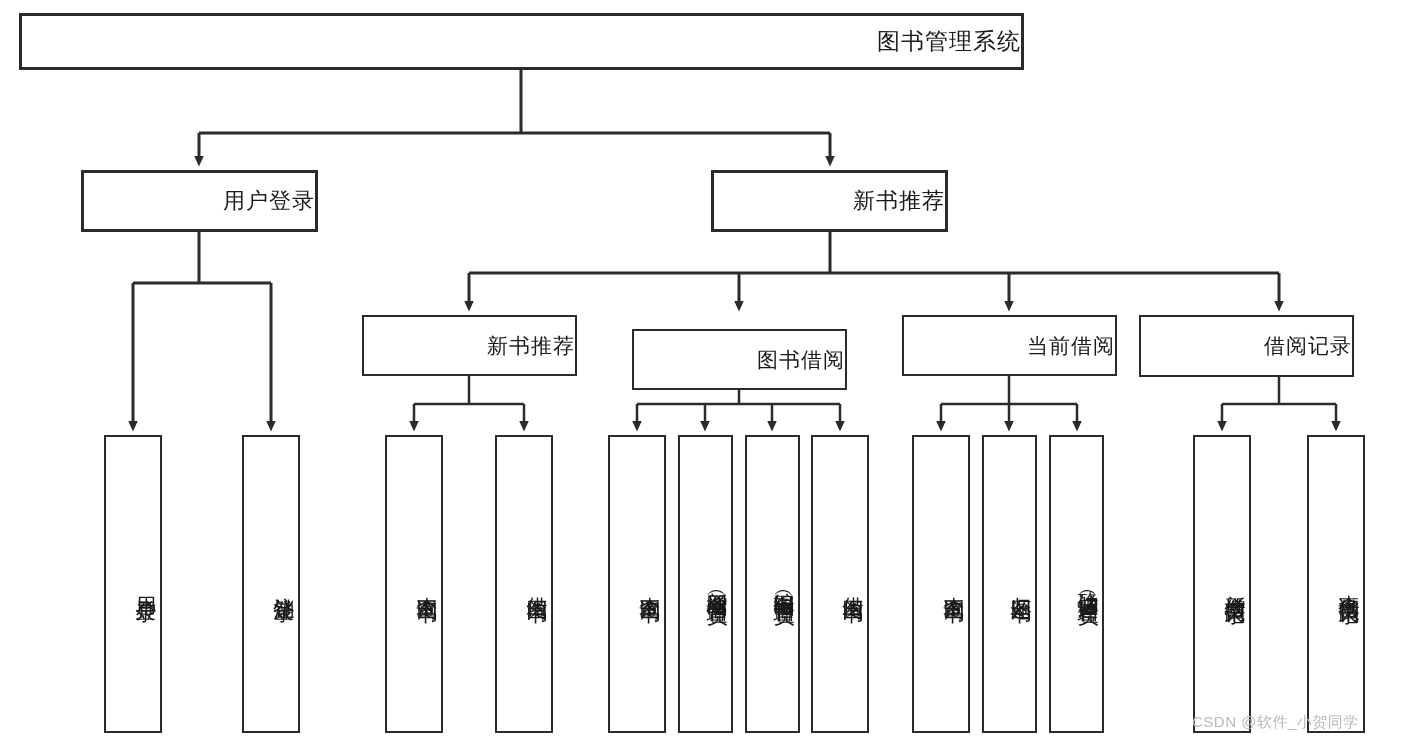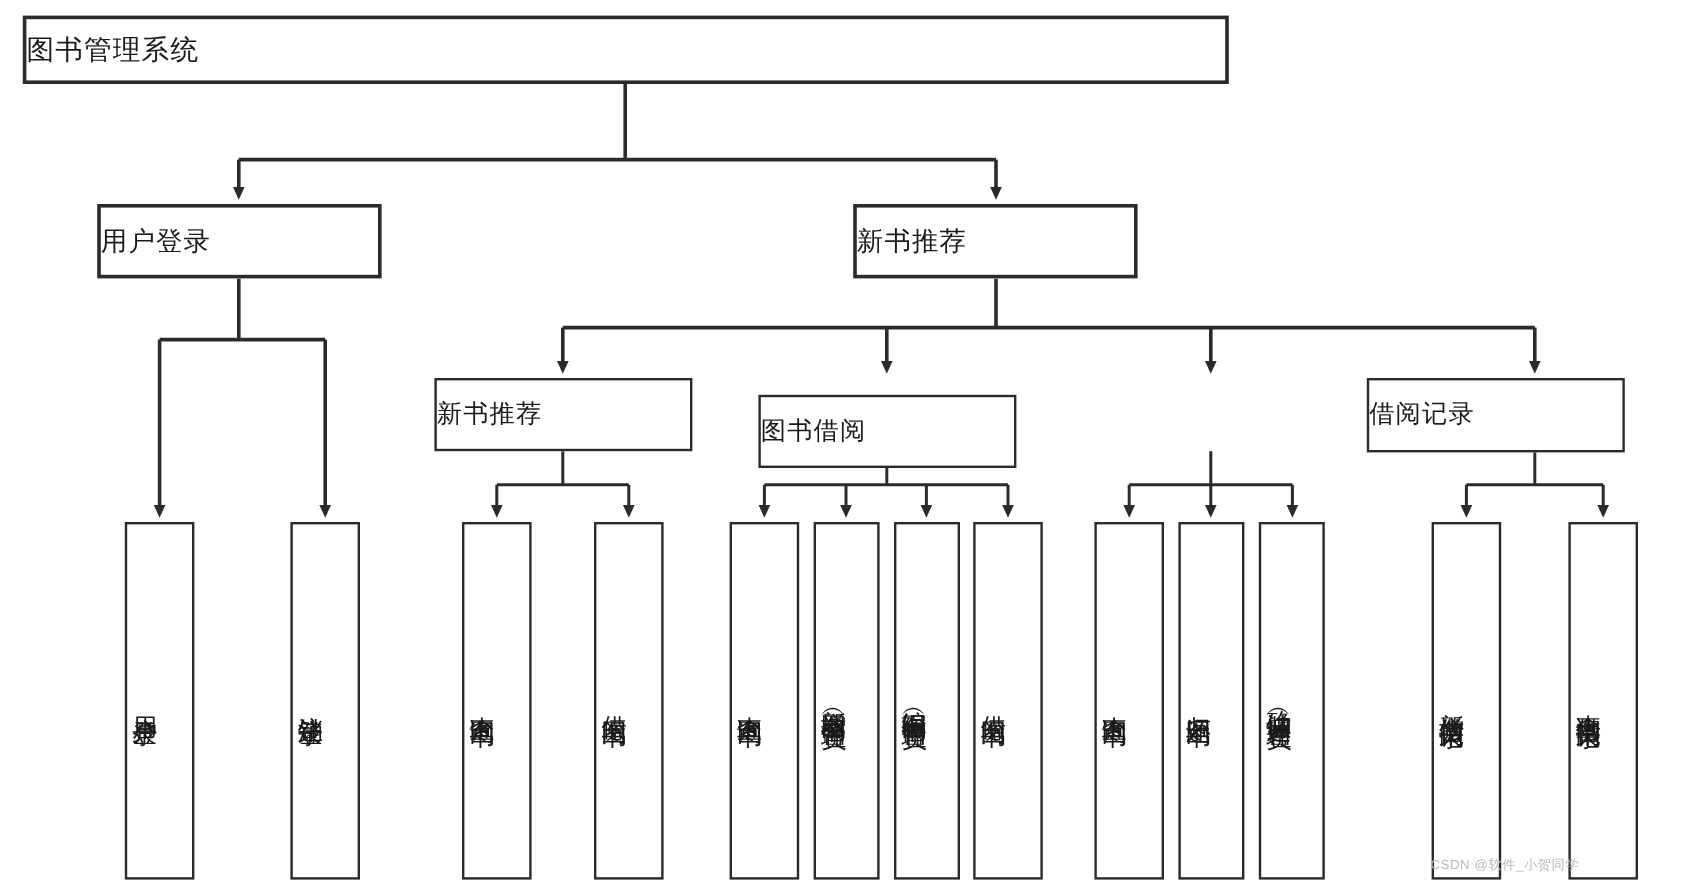--- a/index.html
+++ b/index.html
@@ -3,36 +3,36 @@
 <meta charset="utf-8">
 <style>
   html,body{margin:0;padding:0;background:#ffffff;}
   body{width:1405px;height:747px;overflow:hidden;
        font-family:"Liberation Sans","DejaVu Sans",sans-serif;}
   #stage{position:relative;width:1405px;height:747px;background:#fff;}
   svg#wires{position:absolute;left:0;top:0;width:1405px;height:747px;}
 
   .node{position:absolute;box-sizing:border-box;background:#ffffff;
         border:2px solid #2b2b2b;display:flex;align-items:center;
-        justify-content:flex-start;color:#1a1a1a;}
+        justify-content:flex-end;color:#1a1a1a;}
   .node.root{border-width:3px;}
   .node.lvl2{border-width:3px;}
   .node.lvl3{border-width:2px;}
   .node.leaf{border-width:2px;}
 
   .label-h{font-size:21px;line-height:1.2;letter-spacing:1px;white-space:nowrap;}
   .node.root .label-h{font-size:23px;}
   .node.lvl2 .label-h{font-size:22px;}
   .node.lvl3 .label-h{font-size:21px;}
 
   .label-v{font-size:21px;line-height:1.32;letter-spacing:2px;
            writing-mode:vertical-rl;text-orientation:upright;
            white-space:nowrap;max-height:100%;}
 
-  .watermark{position:absolute;left:1192px;top:713px;font-size:11px;
+  .watermark{position:absolute;left:1192px;top:713px;font-size:15px;
              color:#b9b9b9;white-space:nowrap;letter-spacing:.5px;}
 </style>
 </head>
 <body>
 
 <div id="stage">
 
   <svg id="wires" viewBox="0 0 1405 747" xmlns="http://www.w3.org/2000/svg">
     <defs>
       <marker id="ah" markerWidth="13" markerHeight="13" refX="1.5" refY="5" orient="auto" markerUnits="userSpaceOnUse">
@@ -96,20 +96,23 @@
   <div class="node lvl2" style="left:711px;top:170px;width:237px;height:62px;">
     <span class="label-h">新书推荐</span>
   </div>
 
   <div class="node lvl3" style="left:362px;top:315px;width:215px;height:61px;">
     <span class="label-h">新书推荐</span>
   </div>
   <div class="node lvl3" style="left:632px;top:329px;width:215px;height:61px;">
     <span class="label-h">图书借阅</span>
   </div>
+  <div class="node lvl3" style="left:902px;top:315px;width:215px;height:61px;">
+    <span class="label-h">当前借阅</span>
+  </div>
   <div class="node lvl3" style="left:1139px;top:315px;width:215px;height:62px;">
     <span class="label-h">借阅记录</span>
   </div>
 
   <div class="node leaf" style="left:104px;top:435px;width:58px;height:298px;">
     <span class="label-v">用户登录</span>
   </div>
   <div class="node leaf" style="left:242px;top:435px;width:58px;height:298px;">
     <span class="label-v">注销登录</span>
   </div>

